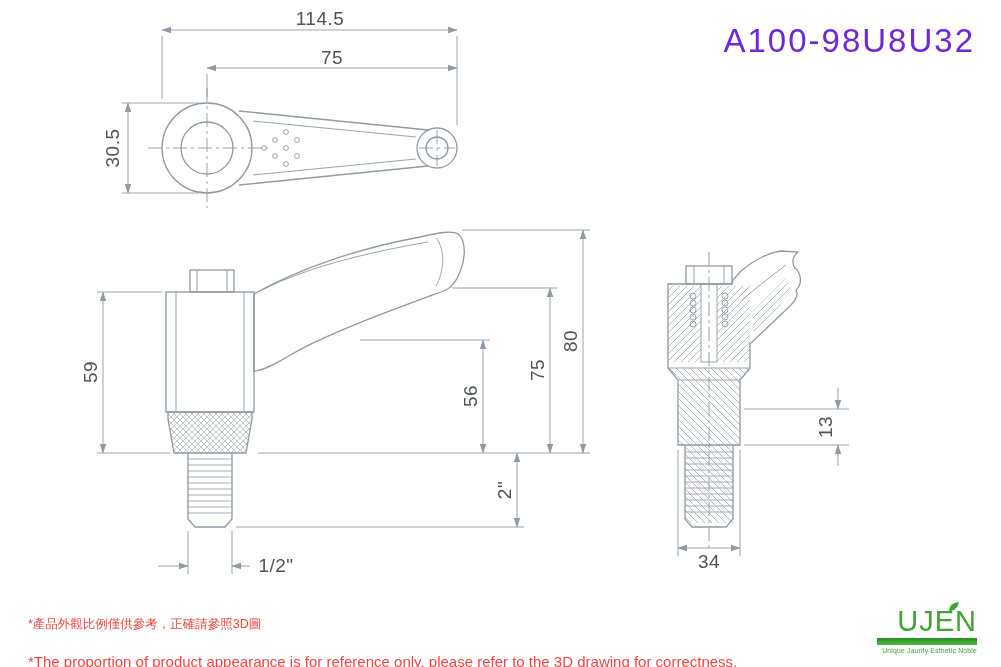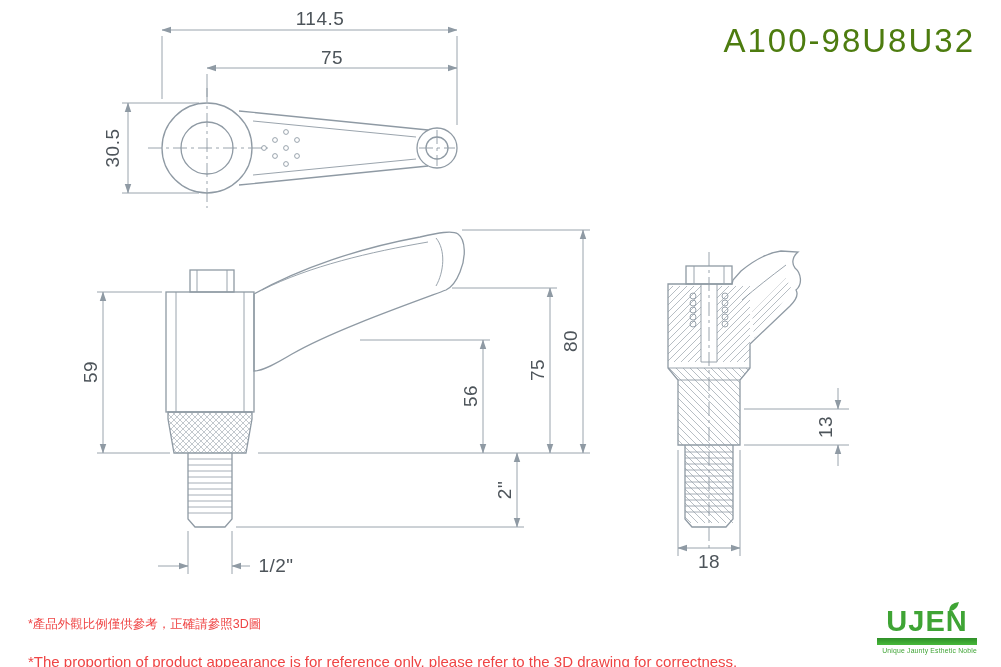--- a/index.html
+++ b/index.html
@@ -6,28 +6,28 @@
   html,body { background:#ffffff; }
   body { font-family:"Liberation Sans", sans-serif; }
   .canvas { position:relative; width:1001px; height:667px; background:#fff; overflow:hidden; }
   .art { position:absolute; left:0; top:0; }
   .dim {
     position:absolute; font-size:19px; color:#4d545a; white-space:nowrap;
     transform:translate(-50%,-50%); letter-spacing:0.5px;
   }
   .dim.v { transform:translate(-50%,-50%) rotate(-90deg); }
   .partno {
-    position:absolute; top:22px; right:26px; font-size:33px; color:#4d7c0f;
+    position:absolute; top:22px; right:26px; font-size:33px; color:#6d28d9;
     letter-spacing:2px; font-weight:normal;
   }
   .footnotes { position:absolute; left:28px; top:616px; color:#ef4444; }
   .fn1 { font-size:12.5px; }
   .fn2 { font-size:15px; margin-top:20px; }
   .logo { position:absolute; right:24px; top:606px; width:100px; text-align:right; }
-  .logo .word { font-size:29px; font-weight:bold; color:#3fa435; letter-spacing:1px; line-height:1.05;text-align:center; }
+  .logo .word { font-size:29px; font-weight:normal; color:#3fa435; letter-spacing:1px; line-height:1.05; }
   .logo .bar { height:7px; background:linear-gradient(to bottom,#2f8f28,#47b93a); margin-top:2px; }
   .logo .tag { font-size:6.8px; color:#3fa435; margin-top:2px; letter-spacing:0.2px; white-space:nowrap; }
   .leaf { position:absolute; top:-5px; right:16px; }
 </style>
 </head>
 <body>
 
 <div class="canvas">
 
   <svg class="art" width="1001" height="667" viewBox="0 0 1001 667">
@@ -166,21 +166,21 @@
   <div class="dim v" style="left:113px; top:148px">30.5</div>
 
   <div class="dim v" style="left:91px; top:372px">59</div>
   <div class="dim v" style="left:571px; top:341px">80</div>
   <div class="dim v" style="left:538px; top:370px">75</div>
   <div class="dim v" style="left:471px; top:396px">56</div>
   <div class="dim v" style="left:505px; top:490px">2"</div>
   <div class="dim" style="left:276px; top:566px">1/2"</div>
 
   <div class="dim v" style="left:826px; top:427px">13</div>
-  <div class="dim" style="left:709px; top:562px">18</div>
+  <div class="dim" style="left:709px; top:562px">34</div>
 
   <div class="footnotes">
     <div class="fn1">*產品外觀比例僅供參考，正確請參照3D圖</div>
     <div class="fn2">*The proportion of product appearance is for reference only, please refer to the 3D drawing for correctness.</div>
   </div>
 
   <div class="logo">
     <svg class="leaf" width="14" height="12" viewBox="0 0 14 12">
       <path d="M2,10 Q2,2 12,1 Q10,9 4,10 Z" fill="#3fa435"></path>
     </svg>

